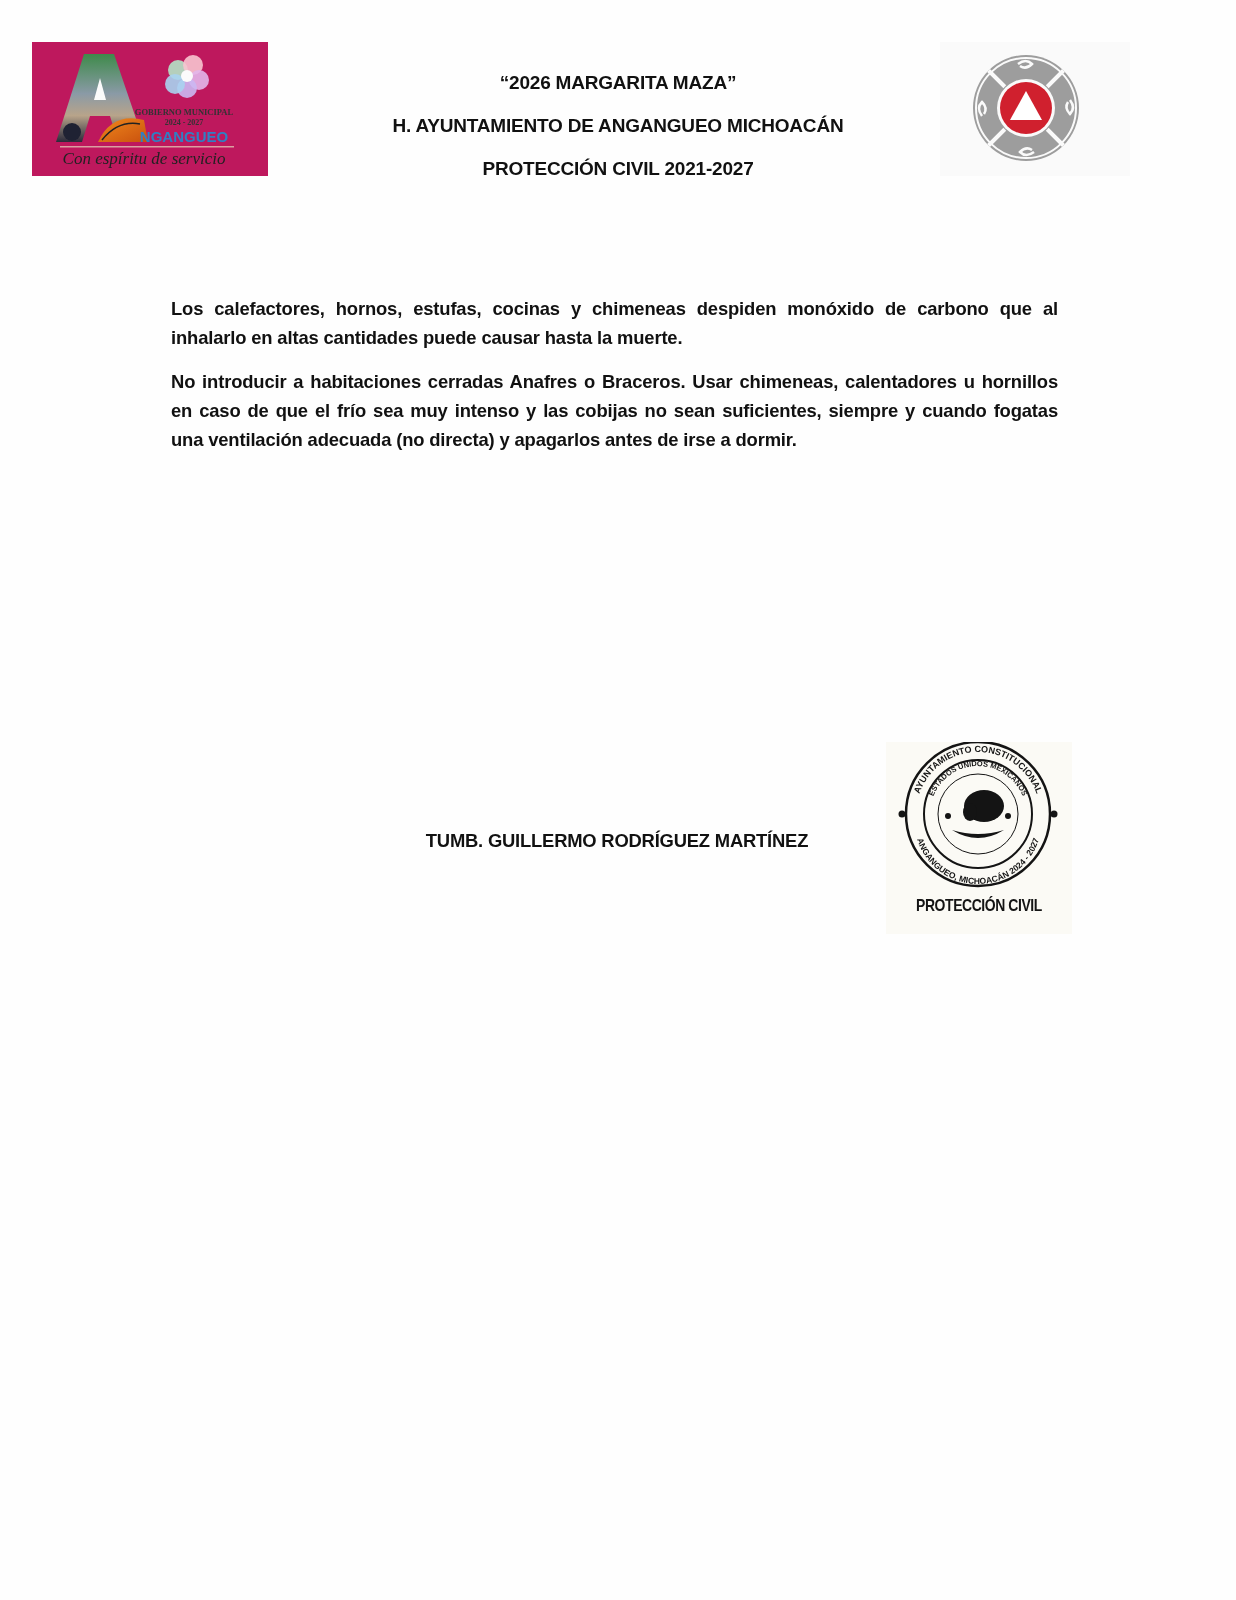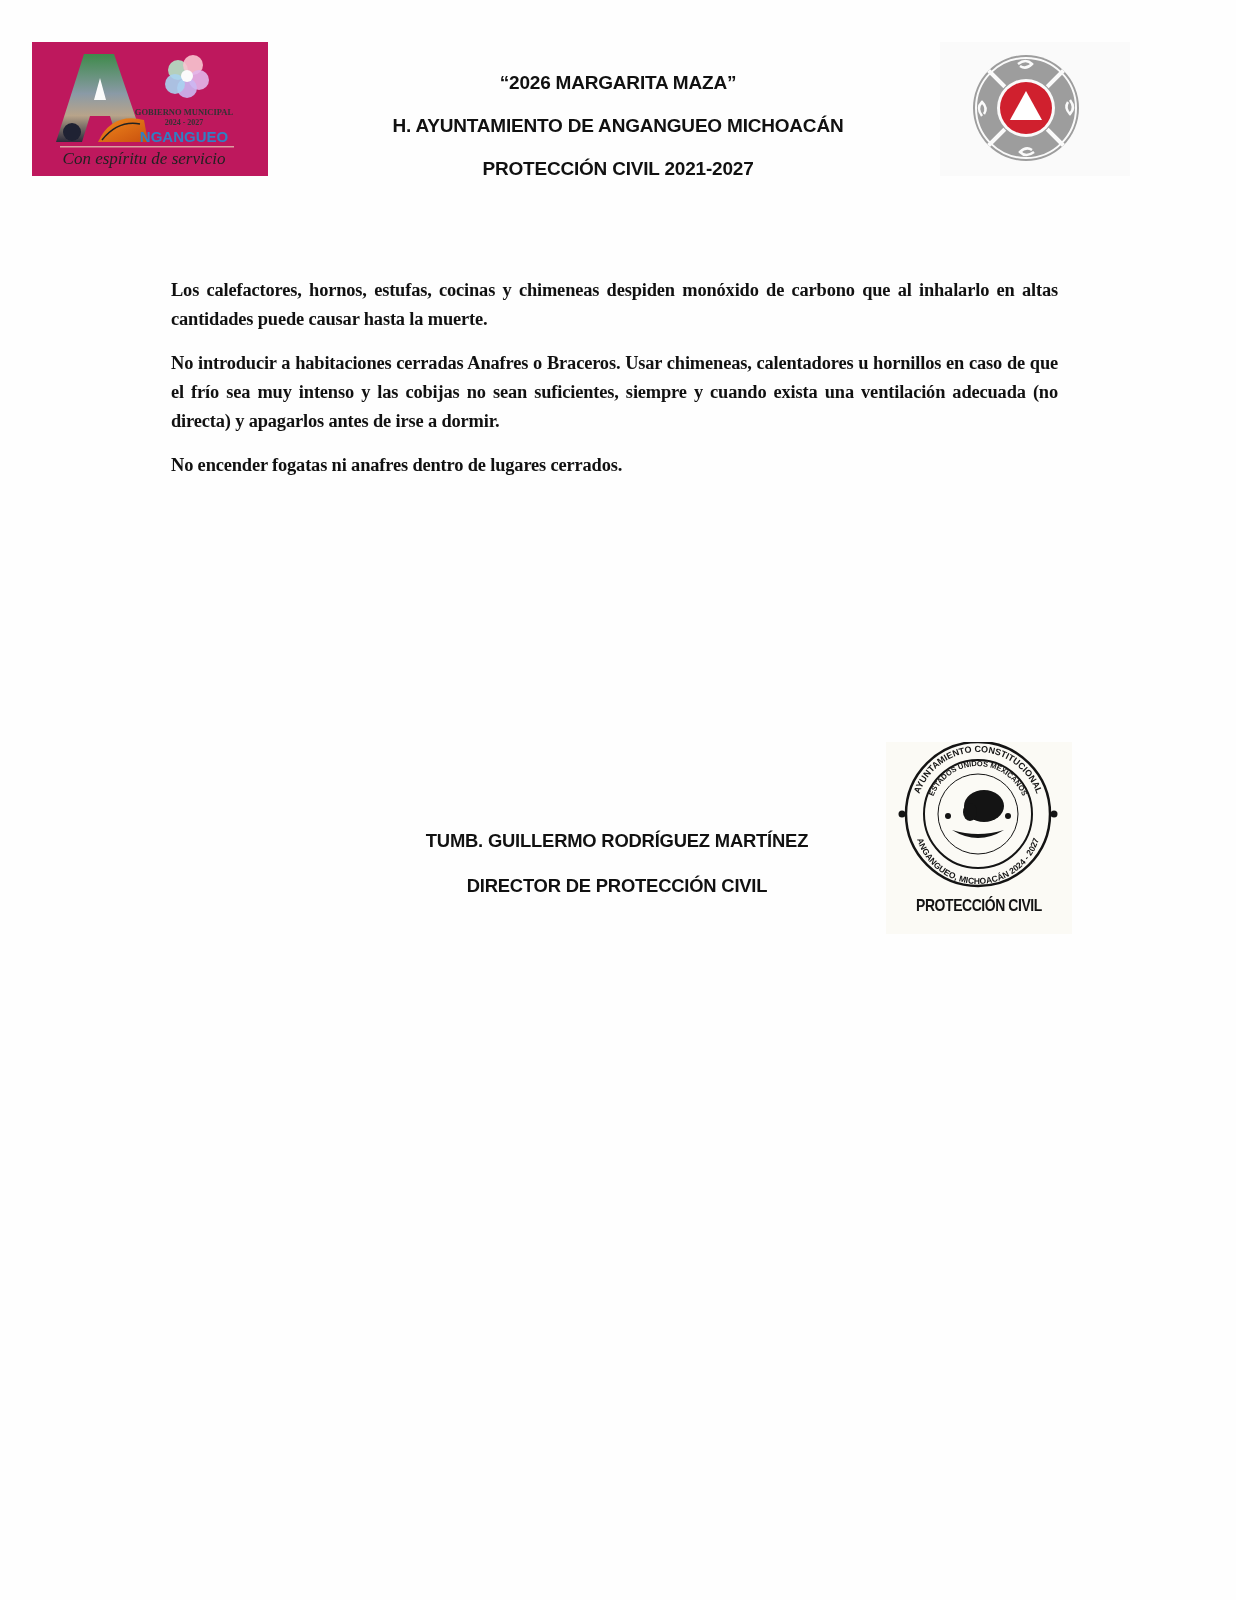--- a/index.html
+++ b/index.html
@@ -8,21 +8,21 @@
     .page { position: absolute; inset: 0; background: #fefefe; }
 
     
     .logo-left { position: absolute; left: 32px; top: 42px; width: 236px; height: 134px; background: #be185d; }
     .logo-right { position: absolute; left: 940px; top: 42px; width: 190px; height: 134px; background: #fafafa; }
 
     .head-lines { position: absolute; left: 300px; width: 636px; top: 70px; text-align: center; }
     .head-line { font-weight: bold; font-size: 19px; line-height: 20px; margin: 0; position: absolute; left: 0; right: 0; letter-spacing: -0.2px; }
     .h1 { top: 3px; } .h2 { top: 46px; } .h3 { top: 89px; }
 
-    .body-text { position: absolute; left: 171px; width: 887px; top: 276px; font-family: Liberation Serif, serif; }
+    .body-text { position: absolute; left: 171px; width: 887px; top: 294px; }
     .para { font-weight: bold; font-size: 18.4px; line-height: 29px; text-align: justify; margin: 0 0 15px 0; letter-spacing: -0.15px; }
 
     .sign { position: absolute; left: 350px; width: 534px; text-align: center; }
     .atentamente { top: 742px; font-weight: bold; font-size: 18px; letter-spacing: 6.2px; }
     .signer-name { top: 830px; font-weight: bold; font-size: 18.4px; letter-spacing: -0.2px; }
     .signer-title { top: 875px; font-weight: bold; font-size: 18.4px; letter-spacing: -0.2px; }
 
     .stamp { position: absolute; left: 886px; top: 742px; width: 186px; height: 192px; background: #fbfaf5; }
     .stamp-text { position: absolute; left: 0; right: 0; bottom: 18px; text-align: center; font-weight: bold;
                   font-size: 17px; color: #141414; transform: scaleX(0.82); letter-spacing: -0.5px; white-space: nowrap; }
@@ -95,26 +95,24 @@
         </g>
         <circle r="29" fill="#fafafa"></circle>
         <circle r="26" fill="#d0202e"></circle>
         <polygon points="0,-17 16,12 -16,12" fill="#ffffff"></polygon>
       </g>
     </svg>
   </div>
 
   <div class="body-text">
     <p class="para">Los calefactores, hornos, estufas, cocinas y chimeneas despiden monóxido de carbono que al inhalarlo en altas cantidades puede causar hasta la muerte.</p>
-    <p class="para">No introducir a habitaciones cerradas Anafres o Braceros. Usar chimeneas, calentadores u hornillos en caso de que el frío sea muy intenso y las cobijas no sean suficientes, siempre y cuando exista una ventilación adecuada (no directa) y apagarlos antes de irse a dormir.</p>
-    <p class="para">No encender fogatas ni anafres dentro de lugares cerrados.</p>
+    <p class="para">No introducir a habitaciones cerradas Anafres o Braceros. Usar chimeneas, calentadores u hornillos en caso de que el frío sea muy intenso y las cobijas no sean suficientes, siempre y cuando fogatas una ventilación adecuada (no directa) y apagarlos antes de irse a dormir.</p>
   </div>
 
   <div class="sign signer-name">TUMB. GUILLERMO RODRÍGUEZ MARTÍNEZ</div>
-  <div class="sign signer-title">DIRECTOR DE PROTECCIÓN CIVIL</div>
 
   <div class="stamp">
     <svg width="186" height="150" viewBox="0 0 186 150">
       <defs>
         <path id="outerArc" d="M30,72 A62,62 0 1,1 154,72"></path>
         <path id="innerArc" d="M44,72 A48,48 0 1,1 140,72"></path>
         <path id="bottomArc" d="M28,78 A64,64 0 0,0 156,78"></path>
       </defs>
       <circle cx="92" cy="72" r="72" fill="none" stroke="#141414" stroke-width="2.5"></circle>
       <circle cx="92" cy="72" r="54" fill="none" stroke="#141414" stroke-width="2"></circle>

